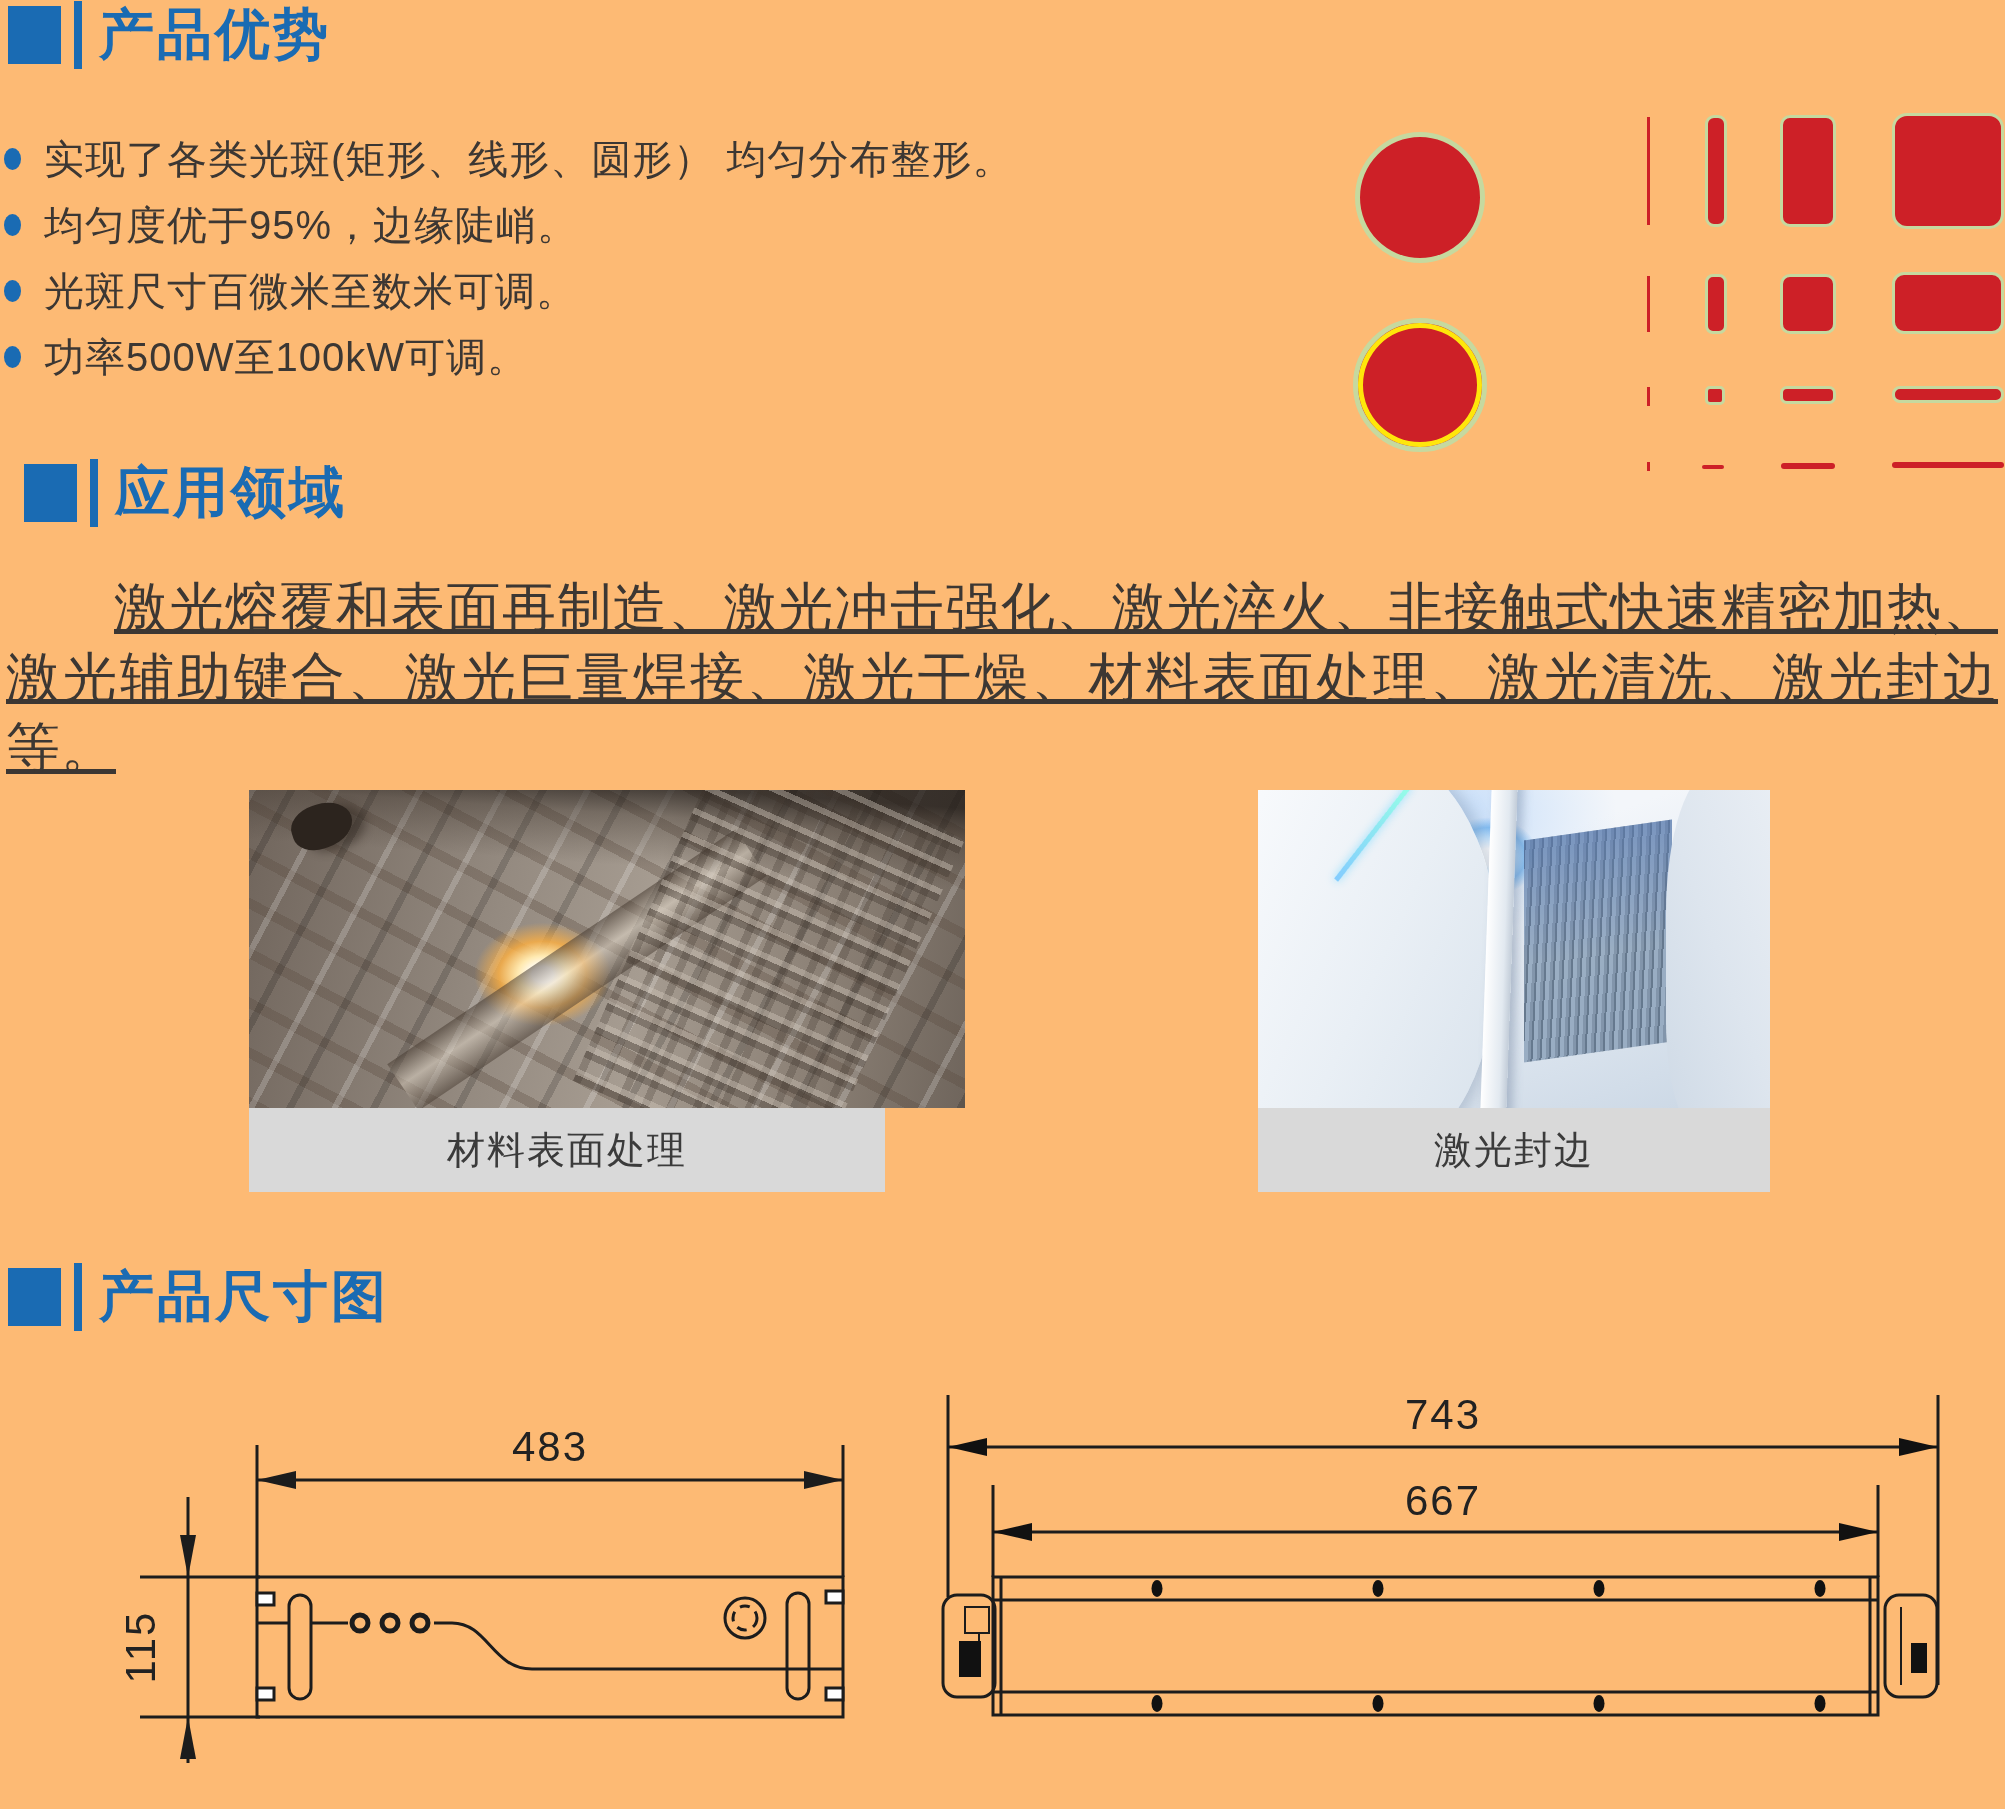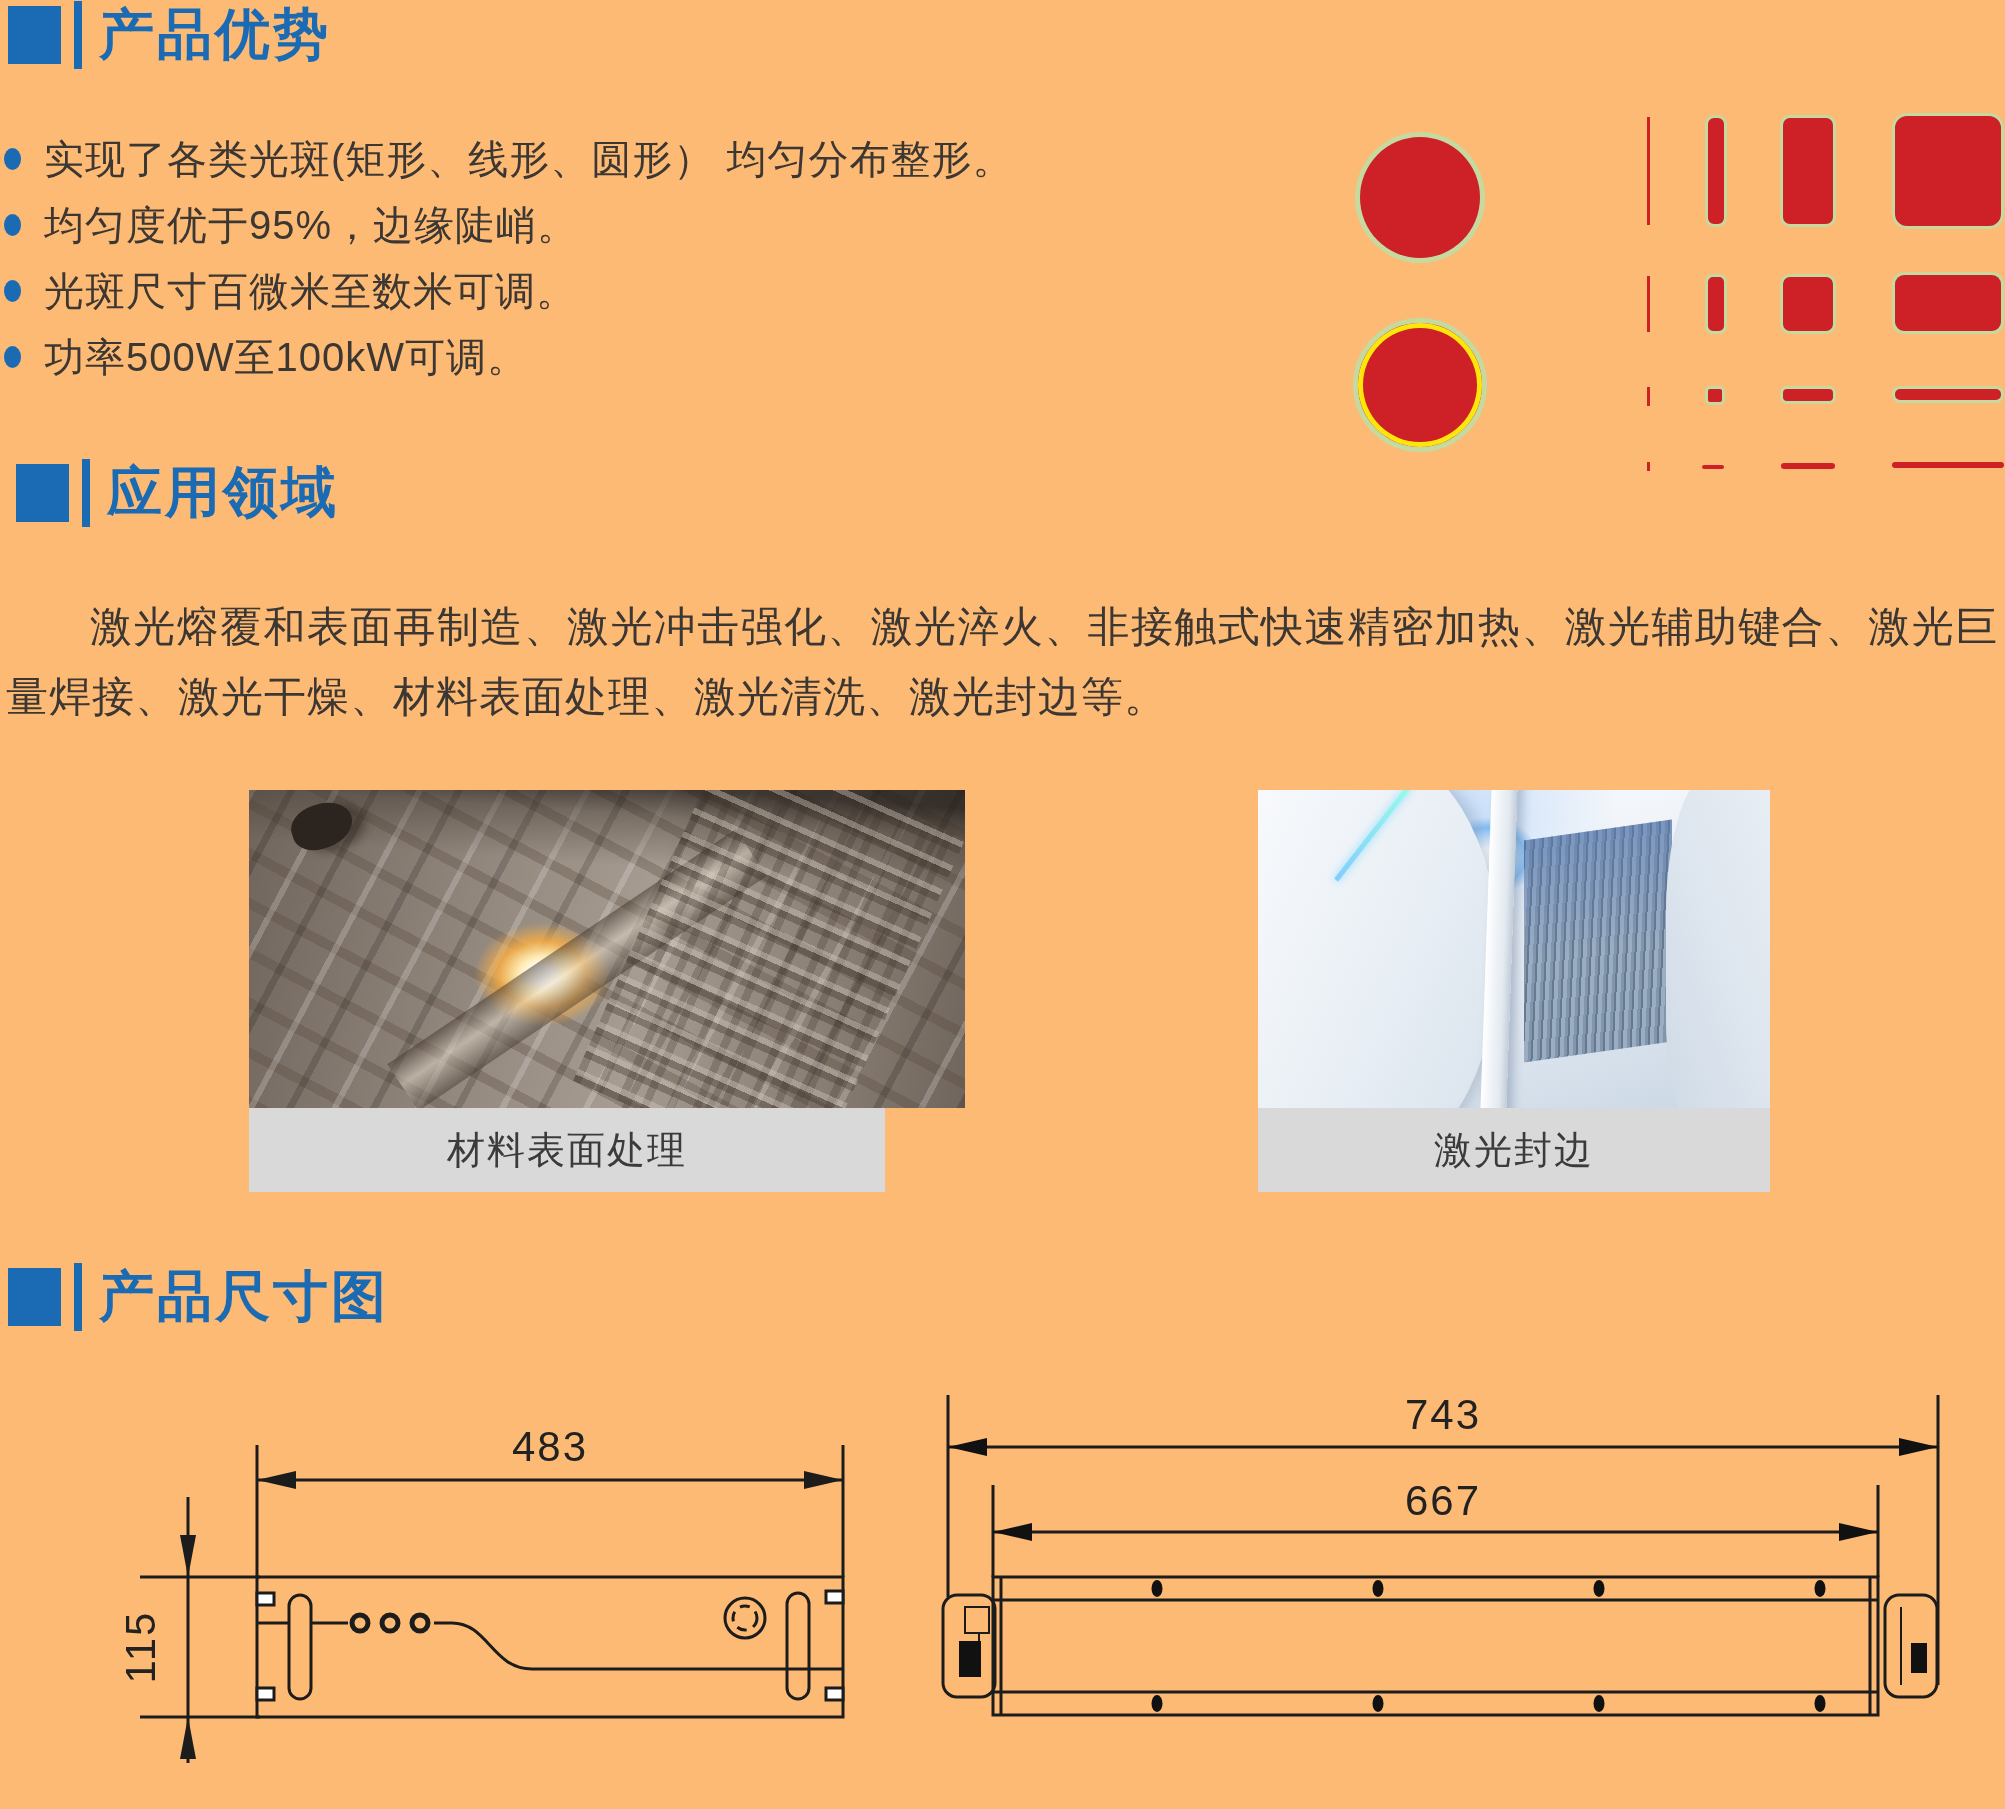--- a/index.html
+++ b/index.html
@@ -49,21 +49,21 @@
   .r3c2{left:355px;top:276px;width:20px;height:19px;border-width:2px;border-radius:5px;}
   .r3c3{left:430px;top:276px;width:56px;height:18px;border-width:2px;border-radius:7px;}
   .r3c4{left:542px;top:276px;width:112px;height:17px;border-width:2px;border-radius:8px;}
   
   .r4c1{left:297px;top:352px;width:3px;height:9px;}
   .r4c2{left:352px;top:355px;width:22px;height:4px;border-radius:2px;}
   .r4c3{left:431px;top:353px;width:54px;height:6px;border-radius:3px;}
   .r4c4{left:542px;top:352px;width:112px;height:6px;border-radius:3px;}
 
   
-  .apps-paragraph{position:absolute;left:6px;top:592px;width:1992px;font-size:42px;line-height:70px;letter-spacing:1px;text-align:justify;text-indent:2em;color:var(--text-dark);}
+  .apps-paragraph{position:absolute;left:6px;top:572px;width:1992px;font-size:54px;line-height:70px;letter-spacing:1px;text-align:justify;text-indent:2em;color:var(--text-dark);text-decoration:underline;}
 
   
   .photo-block{position:absolute;}
   .photo{position:relative;overflow:hidden;}
   .photo-left-img{width:716px;height:318px;
     background:
       radial-gradient(95px 72px at 41% 58%, #ffffff 0 11%, #ffe9b0 26%, rgba(255,176,64,.8) 46%, rgba(190,110,40,0) 72%),
       linear-gradient(184deg, rgba(28,22,18,.72) 0 5%, rgba(62,52,44,.42) 13%, rgba(0,0,0,0) 27%),
       repeating-linear-gradient(118deg, rgba(255,255,255,.20) 0 6px, rgba(0,0,0,0) 6px 34px, rgba(0,0,0,.16) 34px 41px, rgba(0,0,0,0) 41px 74px),
       repeating-linear-gradient(28deg, rgba(88,72,60,.30) 0 10px, rgba(0,0,0,0) 10px 44px),
@@ -140,21 +140,21 @@
     <div class="shape bordered r3c2"></div>
     <div class="shape bordered r3c3"></div>
     <div class="shape bordered r3c4"></div>
 
     <div class="shape r4c1"></div>
     <div class="shape r4c2"></div>
     <div class="shape r4c3"></div>
     <div class="shape r4c4"></div>
   </div>
 
-  <div class="sec-header" style="left:16px;top:456px;">
+  <div class="sec-header" style="left:24px;top:456px;">
     <div class="sq"></div>
     <div class="bar"></div>
     <div class="ttl">应用领域</div>
   </div>
 
   <div class="apps-paragraph">激光熔覆和表面再制造、激光冲击强化、激光淬火、非接触式快速精密加热、激光辅助键合、激光巨量焊接、激光干燥、材料表面处理、激光清洗、激光封边等。</div>
 
   <div class="photo-block" style="left:249px;top:790px;width:636px;">
     <div class="photo photo-left-img">
       <div class="bug-blob"></div>

